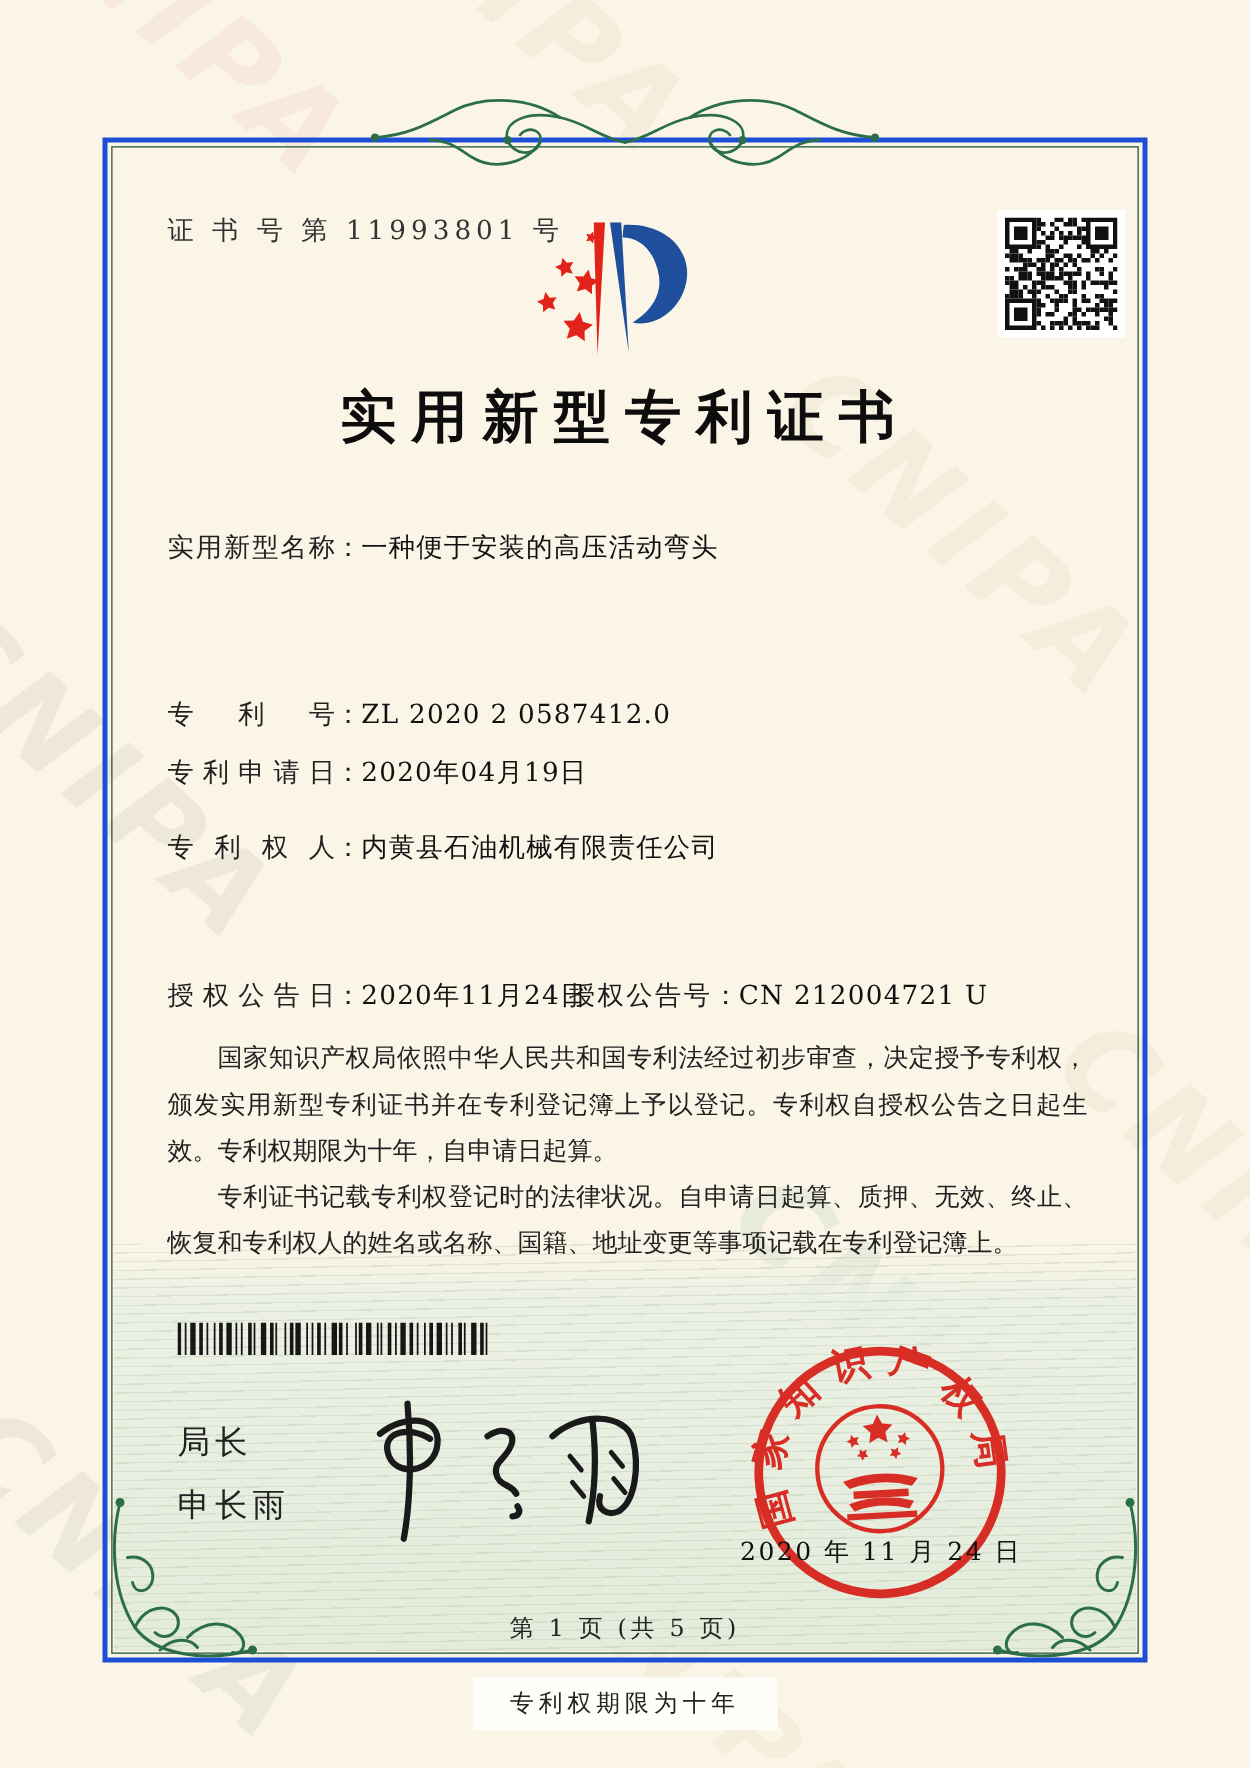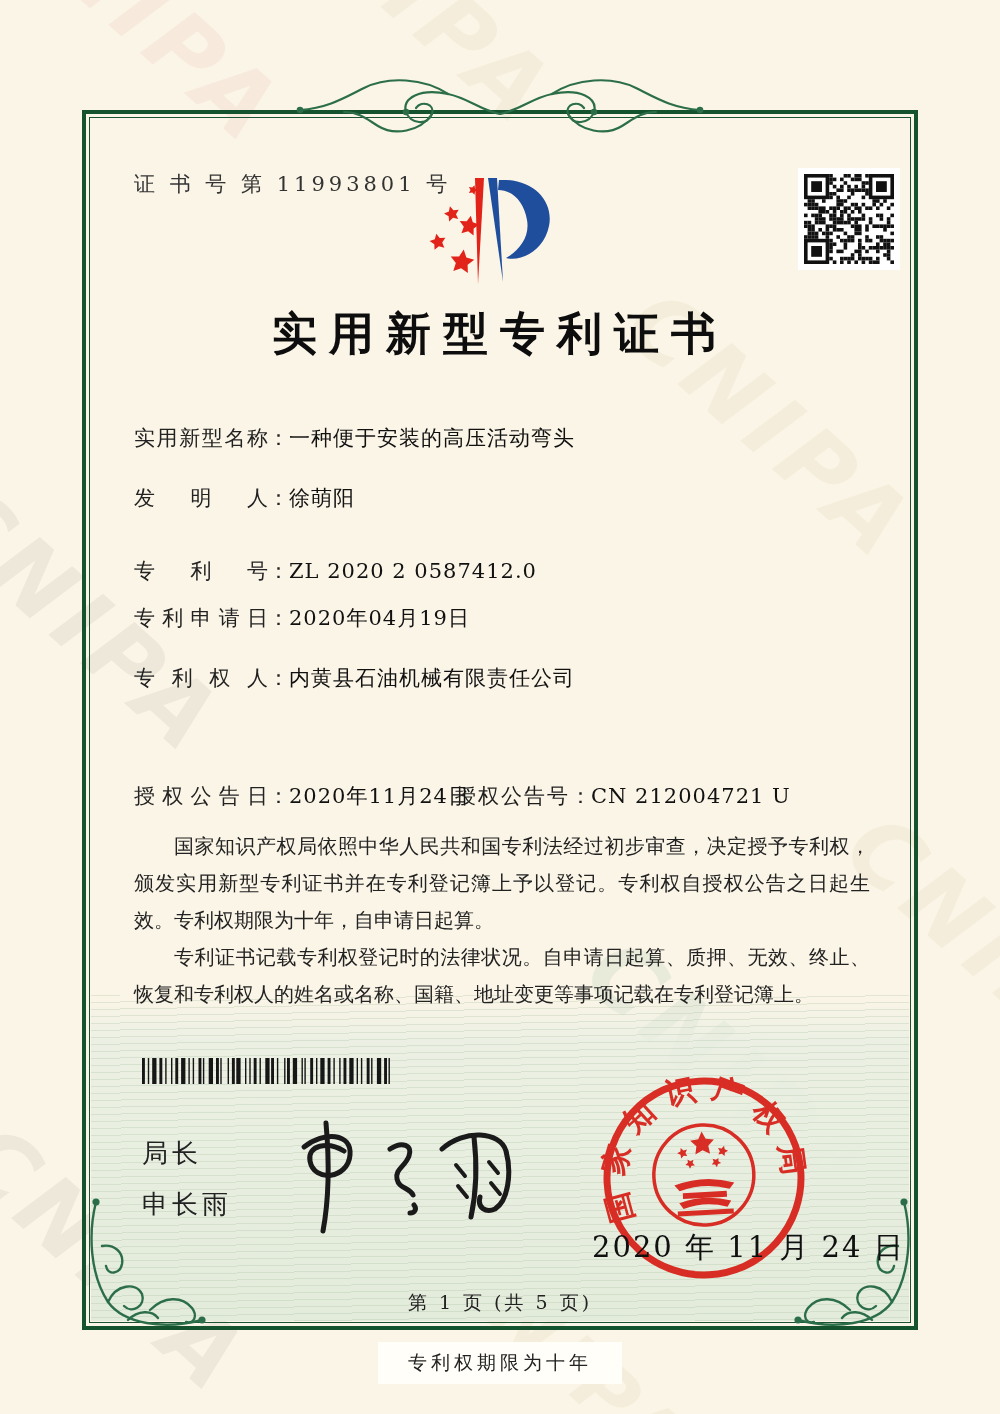--- a/index.html
+++ b/index.html
@@ -15,21 +15,21 @@
     font-family:"DejaVu Sans","Liberation Sans",sans-serif;
     font-style:italic;font-weight:900;font-size:92px;letter-spacing:8px;
     color:#f2ebd7;opacity:.75;transform:rotate(42deg);white-space:nowrap;
   }
   .wm.gray{color:#e9e4d6;}
   .wm.green{color:#dde3d2;opacity:.6;}
   .wm.pink{color:#f4e0d4;opacity:.55;}
   
   .frame{
     position:absolute;left:82px;top:110px;width:836px;height:1220px;
-    border:4px solid #14532d;box-sizing:border-box;z-index:1;
+    border:4px solid #1d4ed8;box-sizing:border-box;z-index:1;
   }
   .frame-inner{position:absolute;inset:3px;border:1px solid #1b5233;pointer-events:none;}
   
   .green-zone{
     position:absolute;left:5px;right:5px;bottom:5px;height:326px;
     background:
       repeating-linear-gradient(179deg, rgba(164,188,156,.28) 0 1px, rgba(0,0,0,0) 1px 7px),
       linear-gradient(180deg, rgba(233,239,227,0) 0%, rgba(233,239,227,.85) 14%, #e7eedf 60%, #e3ebdb 100%);
   }
   
@@ -61,21 +61,21 @@
   .signoff{
     position:absolute;left:56px;top:1022px;
     font-family:"DejaVu Sans","Liberation Sans",sans-serif;
     font-size:26px;font-weight:500;color:#222;letter-spacing:4px;
   }
   .signoff div{margin-bottom:16px;}
   .signature{position:absolute;left:180px;top:993px;width:260px;height:132px;}
   .seal{position:absolute;left:512px;top:958px;width:212px;height:212px;transform:rotate(-3deg);opacity:.94;}
   .seal-date{
     position:absolute;left:506px;top:1114px;width:224px;text-align:center;
-    font-size:29px;color:#101010;letter-spacing:2px;font-weight:500;white-space:nowrap;
+    font-size:20px;color:#101010;letter-spacing:2px;font-weight:500;white-space:nowrap;
   }
   .page-info{position:absolute;left:0;top:1176px;width:100%;text-align:center;font-size:19px;letter-spacing:3px;color:#222;}
   
   .top-orn{position:absolute;left:50%;top:-46px;transform:translateX(-50%);}
   .corner{position:absolute;bottom:-6px;width:150px;height:150px;}
   .corner.bl{left:-6px;}
   .corner.br{right:-6px;transform:scaleX(-1);}
   
   .cont-note{
     position:absolute;left:50%;top:1342px;transform:translateX(-50%);
@@ -394,23 +394,20 @@
         <rect fill="#fff" x="3.6" y="68.4" width="18" height="18"></rect>
         <rect x="7.2" y="72" width="10.8" height="10.8"></rect>
       </svg>
   </div>
 
   <div class="title">实用新型专利证书</div>
 
   <div class="field" style="top:310px">
     <span class="lab">实用新型名称</span><span class="col">：</span><span class="val">一种便于安装的高压活动弯头</span>
   </div>
-  <div class="field" style="top:370px">
-    <span class="lab">发明人</span><span class="col">：</span><span class="val">徐萌阳</span>
-  </div>
   <div class="field" style="top:443px">
     <span class="lab">专利号</span><span class="col">：</span><span class="val">ZL 2020 2 0587412.0</span>
   </div>
   <div class="field" style="top:490px">
     <span class="lab">专利申请日</span><span class="col">：</span><span class="val">2020年04月19日</span>
   </div>
   <div class="field" style="top:550px">
     <span class="lab">专利权人</span><span class="col">：</span><span class="val">内黄县石油机械有限责任公司</span>
   </div>
   <div class="field" style="top:668px">

